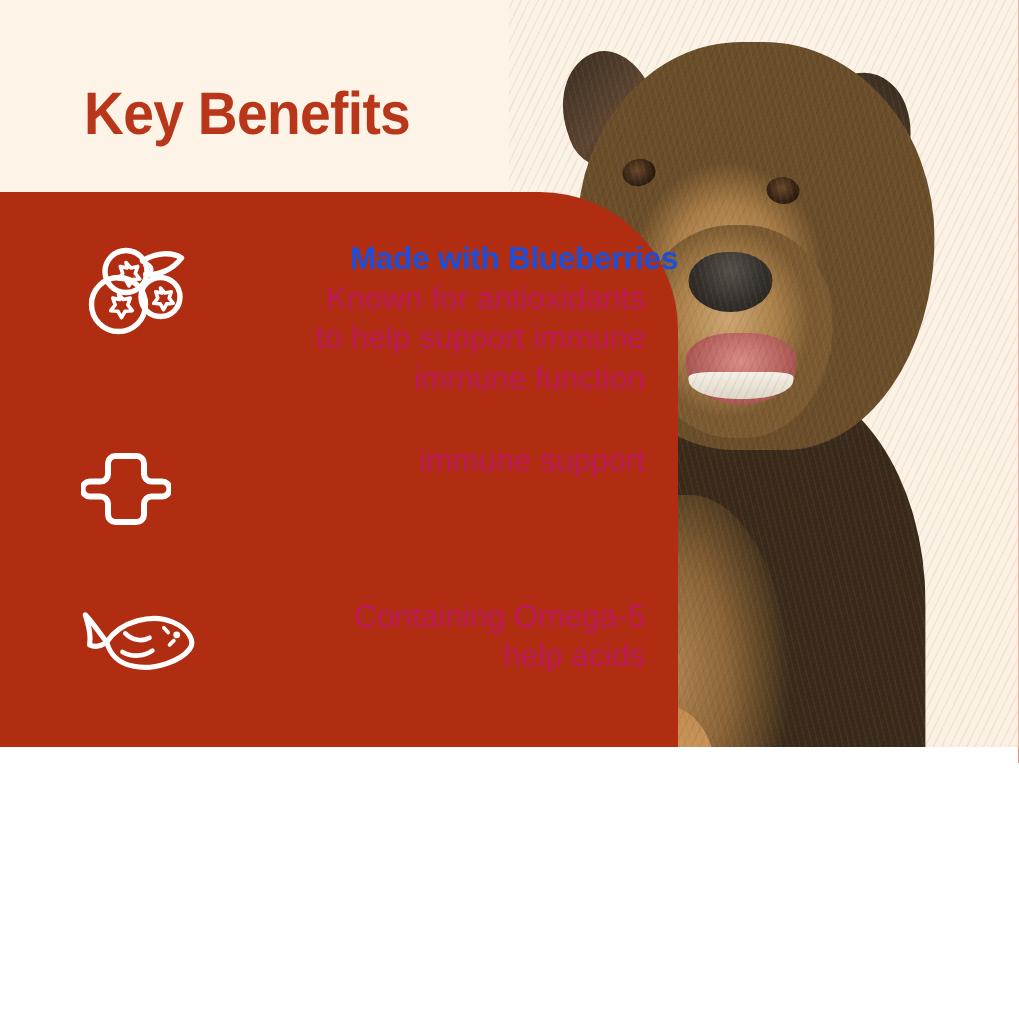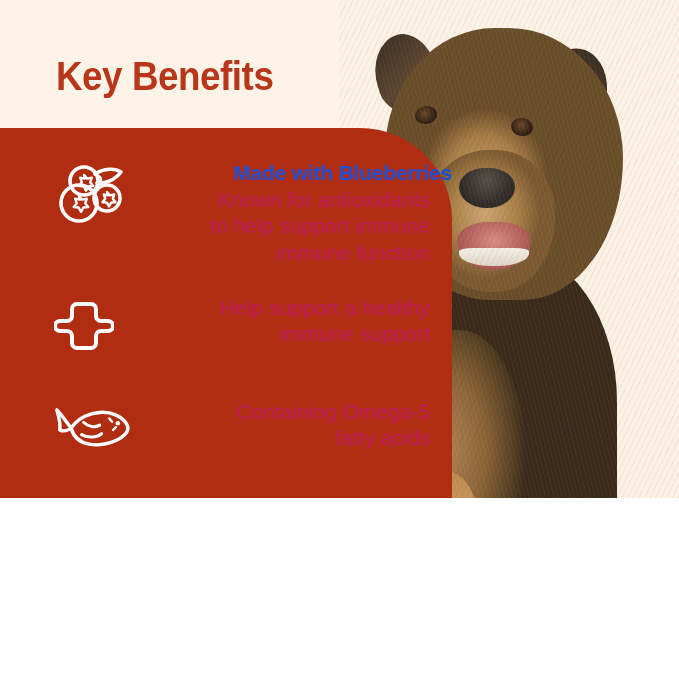--- a/index.html
+++ b/index.html
@@ -321,39 +321,38 @@
     </div>
 
     <div class="benefit">
       <div class="benefit-icon">
         <svg class="icon-svg" width="60" height="60" viewBox="0 0 60 60" fill="none" aria-hidden="true">
           <path d="M23 6 h14 a5 5 0 0 1 5 5 v7 a5 5 0 0 0 5 5 h7 a5 5 0 0 1 5 5 v-0 a5 5 0 0 1 -5 5 h-7 a5 5 0 0 0 -5 5 v7 a5 5 0 0 1 -5 5 h-14 a5 5 0 0 1 -5 -5 v-7 a5 5 0 0 0 -5 -5 h-7 a5 5 0 0 1 -5 -5 v-0 a5 5 0 0 1 5 -5 h7 a5 5 0 0 0 5 -5 v-7 a5 5 0 0 1 5 -5 z" stroke="#FFFFFF" stroke-width="4" stroke-linejoin="round" fill="none"></path>
         </svg>
       </div>
       <div class="benefit-text">
         <p class="benefit-desc">
-          <span class="line">Help support a healthy</span>
           <span class="line">immune support</span>
         </p>
       </div>
     </div>
 
     <div class="benefit">
       <div class="benefit-icon">
         <svg class="icon-svg" width="84" height="52" viewBox="0 0 84 52" fill="none" aria-hidden="true">
           <path d="M18 26 C28 11 50 6 64 12 C76 17 80 26 76 31 C70 39 52 46 37 43 C26 41 20 34 18 26 Z" stroke="#FFFFFF" stroke-width="3.6" stroke-linejoin="round" fill="none"></path>
           <path d="M18 26 C13 20 8 12 3 7 C6 17 7 22 6 28 C10 30 14 29 18 26 Z" stroke="#FFFFFF" stroke-width="3.6" stroke-linejoin="round" fill="none"></path>
           <path d="M31 20 C36 25 43 26 48 23" stroke="#FFFFFF" stroke-width="3.2" stroke-linecap="round" fill="none"></path>
           <path d="M29 33 C36 37 45 36 50 32" stroke="#FFFFFF" stroke-width="3.2" stroke-linecap="round" fill="none"></path>
           <circle cx="67" cy="21" r="2.4" fill="#FFFFFF"></circle>
           <path d="M58 16 l3 3.4 M62 28 l3 -3" stroke="#FFFFFF" stroke-width="2.6" stroke-linecap="round"></path>
         </svg>
       </div>
       <div class="benefit-text">
         <p class="benefit-desc">
           <span class="line">Containing Omega-5</span>
-          <span class="line">fatty acids</span>
+          <span class="line">help acids</span>
         </p>
       </div>
     </div>
 
   </div>
 </div>
 
 </body></html>

